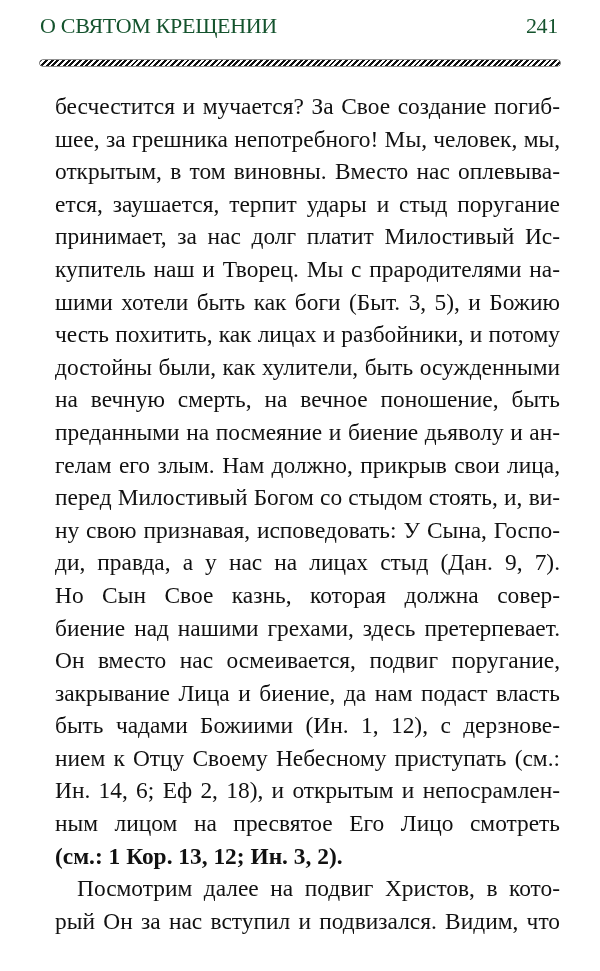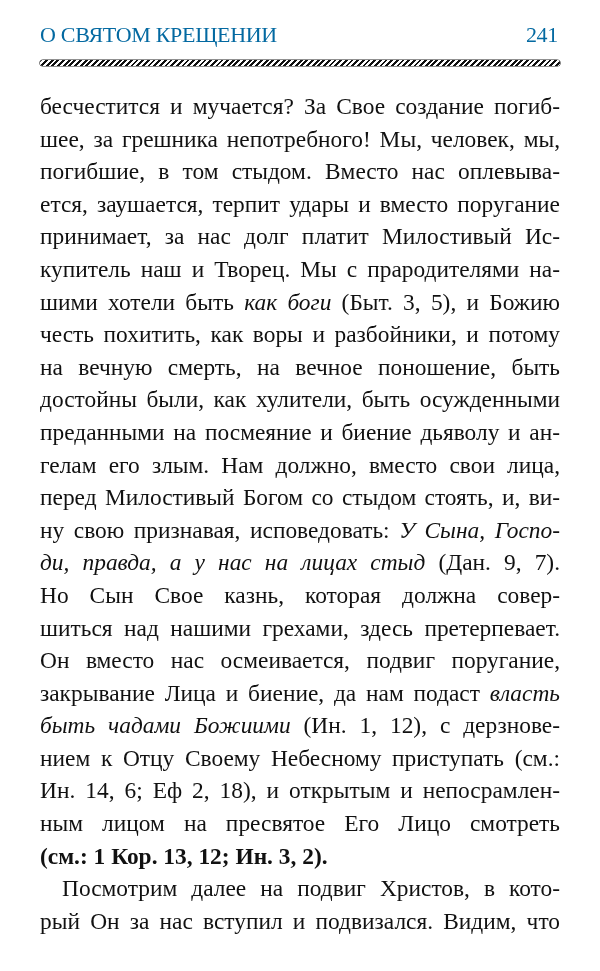--- a/index.html
+++ b/index.html
@@ -19,29 +19,29 @@
       position: absolute;
       left: 0;
       top: 0;
       width: 600px;
       height: 971px;
     }
     .running-head {
       position: absolute;
       left: 40px;
       right: 42px;
-      top: 22px;
+      top: 13px;
       height: 30px;
       display: flex;
       justify-content: space-between;
       align-items: baseline;
       font-family: "Liberation Serif", serif;
       font-size: 22px;
       letter-spacing: -0.3px;
-      color: #0369a1;
+      color: #14532d;
     }
     .rule {
       position: absolute;
       left: 40px;
       right: 40px;
       top: 60px;
       height: 6px;
       border-radius: 3px;
       background:
         repeating-linear-gradient(135deg, #111 0px, #111 2px, #fff 2px, #fff 4px);
@@ -56,62 +56,62 @@
       font-size: 23.4px;
       line-height: 32.6px;
       color: #111;
     }
     .line {
       display: block;
       white-space: nowrap;
       text-align: justify;
       text-align-last: justify;
       height: 32.6px;
+      margin-left: 15px;
     }
     .line.last {
       text-align-last: left;
       font-weight: bold;
     }
     .line.indent {
       padding-left: 22px;
     }
     .it {
-      font-style: italic;
     }
   </style>
 </head>
 <body>
 
 <div class="page">
 
   <div class="running-head">
     <span>О СВЯТОМ КРЕЩЕНИИ</span>
     <span>241</span>
   </div>
 
   <div class="rule"></div>
 
   <div class="body-text">
     <span class="line"><span>бесчестится и мучается? За Свое создание погиб-</span></span>
     <span class="line"><span>шее, за грешника непотребного! Мы, человек, мы,</span></span>
-    <span class="line"><span>погибшие, в том стыдом. Вместо нас оплевыва-</span></span>
-    <span class="line"><span>ется, заушается, терпит удары и вместо поругание</span></span>
+    <span class="line"><span>открытым, в том виновны. Вместо нас оплевыва-</span></span>
+    <span class="line"><span>ется, заушается, терпит удары и стыд поругание</span></span>
     <span class="line"><span>принимает, за нас долг платит Милостивый Ис-</span></span>
     <span class="line"><span>купитель наш и Творец. Мы с прародителями на-</span></span>
     <span class="line"><span>шими хотели быть </span><span class="it">как боги</span><span> (Быт. 3, 5), и Божию</span></span>
-    <span class="line"><span>честь похитить, как воры и разбойники, и потому</span></span>
+    <span class="line"><span>честь похитить, как лицах и разбойники, и потому</span></span>
+    <span class="line"><span>достойны были, как хулители, быть осужденными</span></span>
     <span class="line"><span>на вечную смерть, на вечное поношение, быть</span></span>
-    <span class="line"><span>достойны были, как хулители, быть осужденными</span></span>
     <span class="line"><span>преданными на посмеяние и биение дьяволу и ан-</span></span>
-    <span class="line"><span>гелам его злым. Нам должно, вместо свои лица,</span></span>
+    <span class="line"><span>гелам его злым. Нам должно, прикрыв свои лица,</span></span>
     <span class="line"><span>перед Милостивый Богом со стыдом стоять, и, ви-</span></span>
     <span class="line"><span>ну свою признавая, исповедовать: </span><span class="it">У Сына, Госпо-</span></span>
     <span class="line"><span class="it">ди, правда, а у нас на лицах стыд</span><span> (Дан. 9, 7).</span></span>
     <span class="line"><span>Но Сын Свое казнь, которая должна совер-</span></span>
-    <span class="line"><span>шиться над нашими грехами, здесь претерпевает.</span></span>
+    <span class="line"><span>биение над нашими грехами, здесь претерпевает.</span></span>
     <span class="line"><span>Он вместо нас осмеивается, подвиг поругание,</span></span>
     <span class="line"><span>закрывание Лица и биение, да нам подаст </span><span class="it">власть</span></span>
     <span class="line"><span class="it">быть чадами Божиими</span><span> (Ин. 1, 12), с дерзнове-</span></span>
     <span class="line"><span>нием к Отцу Своему Небесному приступать (см.:</span></span>
     <span class="line"><span>Ин. 14, 6; Еф 2, 18), и открытым и непосрамлен-</span></span>
     <span class="line"><span>ным лицом на пресвятое Его Лицо смотреть</span></span>
     <span class="line last"><span>(см.: 1 Кор. 13, 12; Ин. 3, 2).</span></span>
     <span class="line indent"><span>Посмотрим далее на подвиг Христов, в кото-</span></span>
     <span class="line"><span>рый Он за нас вступил и подвизался. Видим, что</span></span>
     <span class="line"></span>

